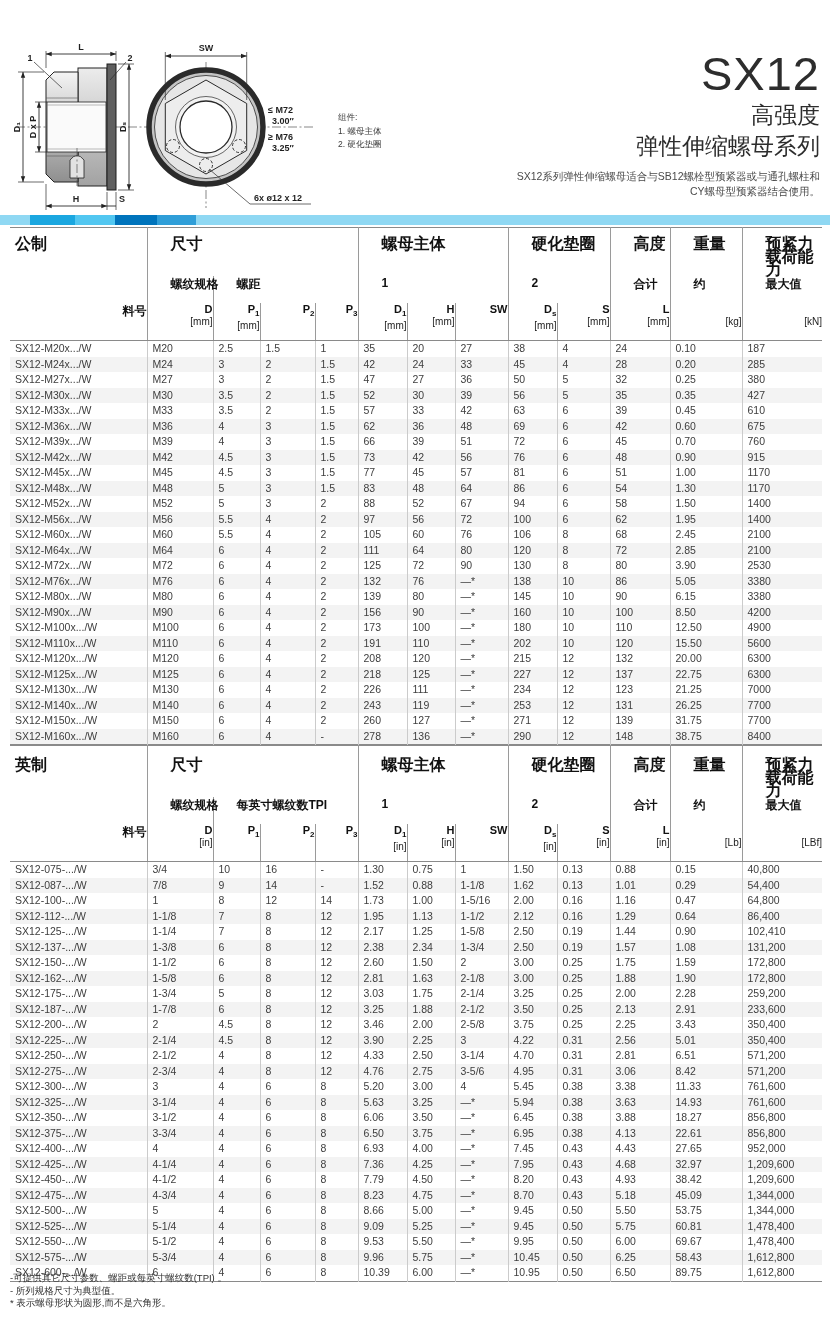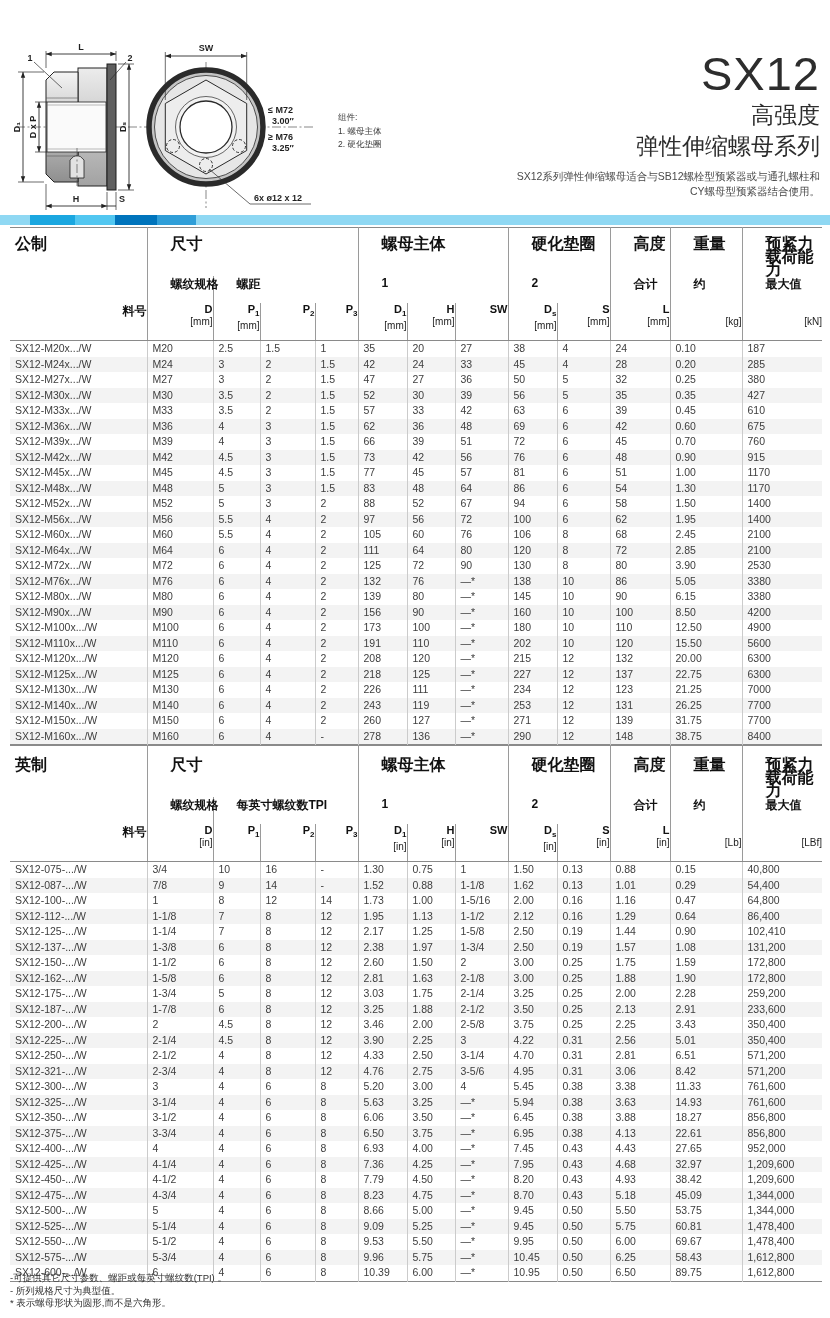--- a/index.html
+++ b/index.html
@@ -815,21 +815,21 @@
             <td>0.90</td>
             <td>102,410</td>
           </tr>
           <tr>
             <td>SX12-137-.../W</td>
             <td>1-3/8</td>
             <td>6</td>
             <td>8</td>
             <td>12</td>
             <td>2.38</td>
-            <td>1.97</td>
+            <td>2.34</td>
             <td>1-3/4</td>
             <td>2.50</td>
             <td>0.19</td>
             <td>1.57</td>
             <td>1.08</td>
             <td>131,200</td>
           </tr>
           <tr>
             <td>SX12-150-.../W</td>
             <td>1-1/2</td>
@@ -929,21 +929,21 @@
             <td>4.33</td>
             <td>2.50</td>
             <td>3-1/4</td>
             <td>4.70</td>
             <td>0.31</td>
             <td>2.81</td>
             <td>6.51</td>
             <td>571,200</td>
           </tr>
           <tr>
-            <td>SX12-321-.../W</td>
+            <td>SX12-275-.../W</td>
             <td>2-3/4</td>
             <td>4</td>
             <td>8</td>
             <td>12</td>
             <td>4.76</td>
             <td>2.75</td>
             <td>3-5/6</td>
             <td>4.95</td>
             <td>0.31</td>
             <td>3.06</td>

